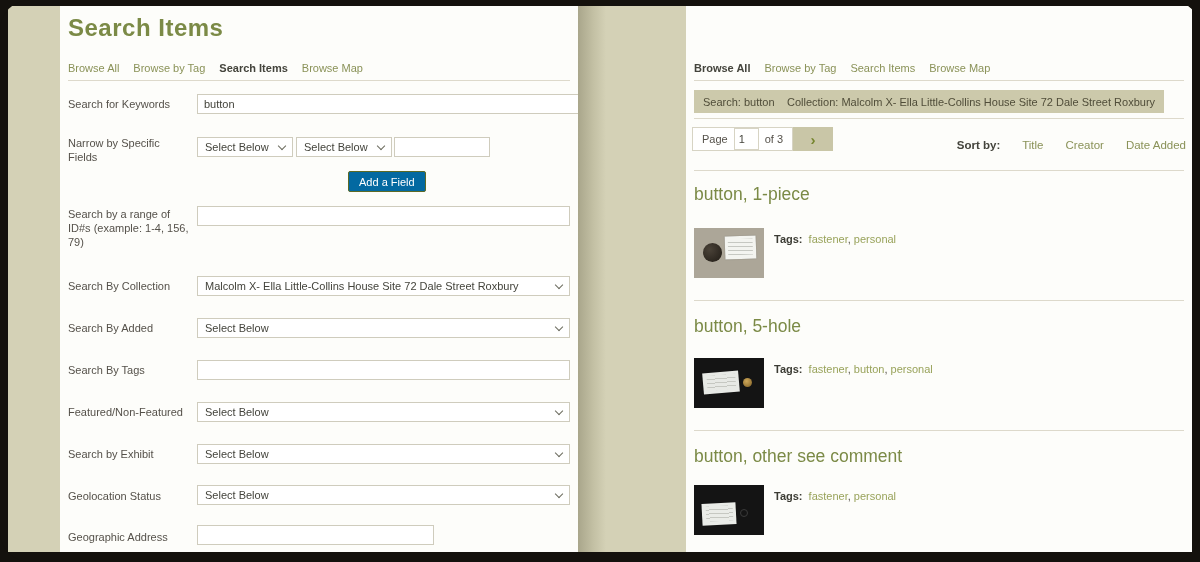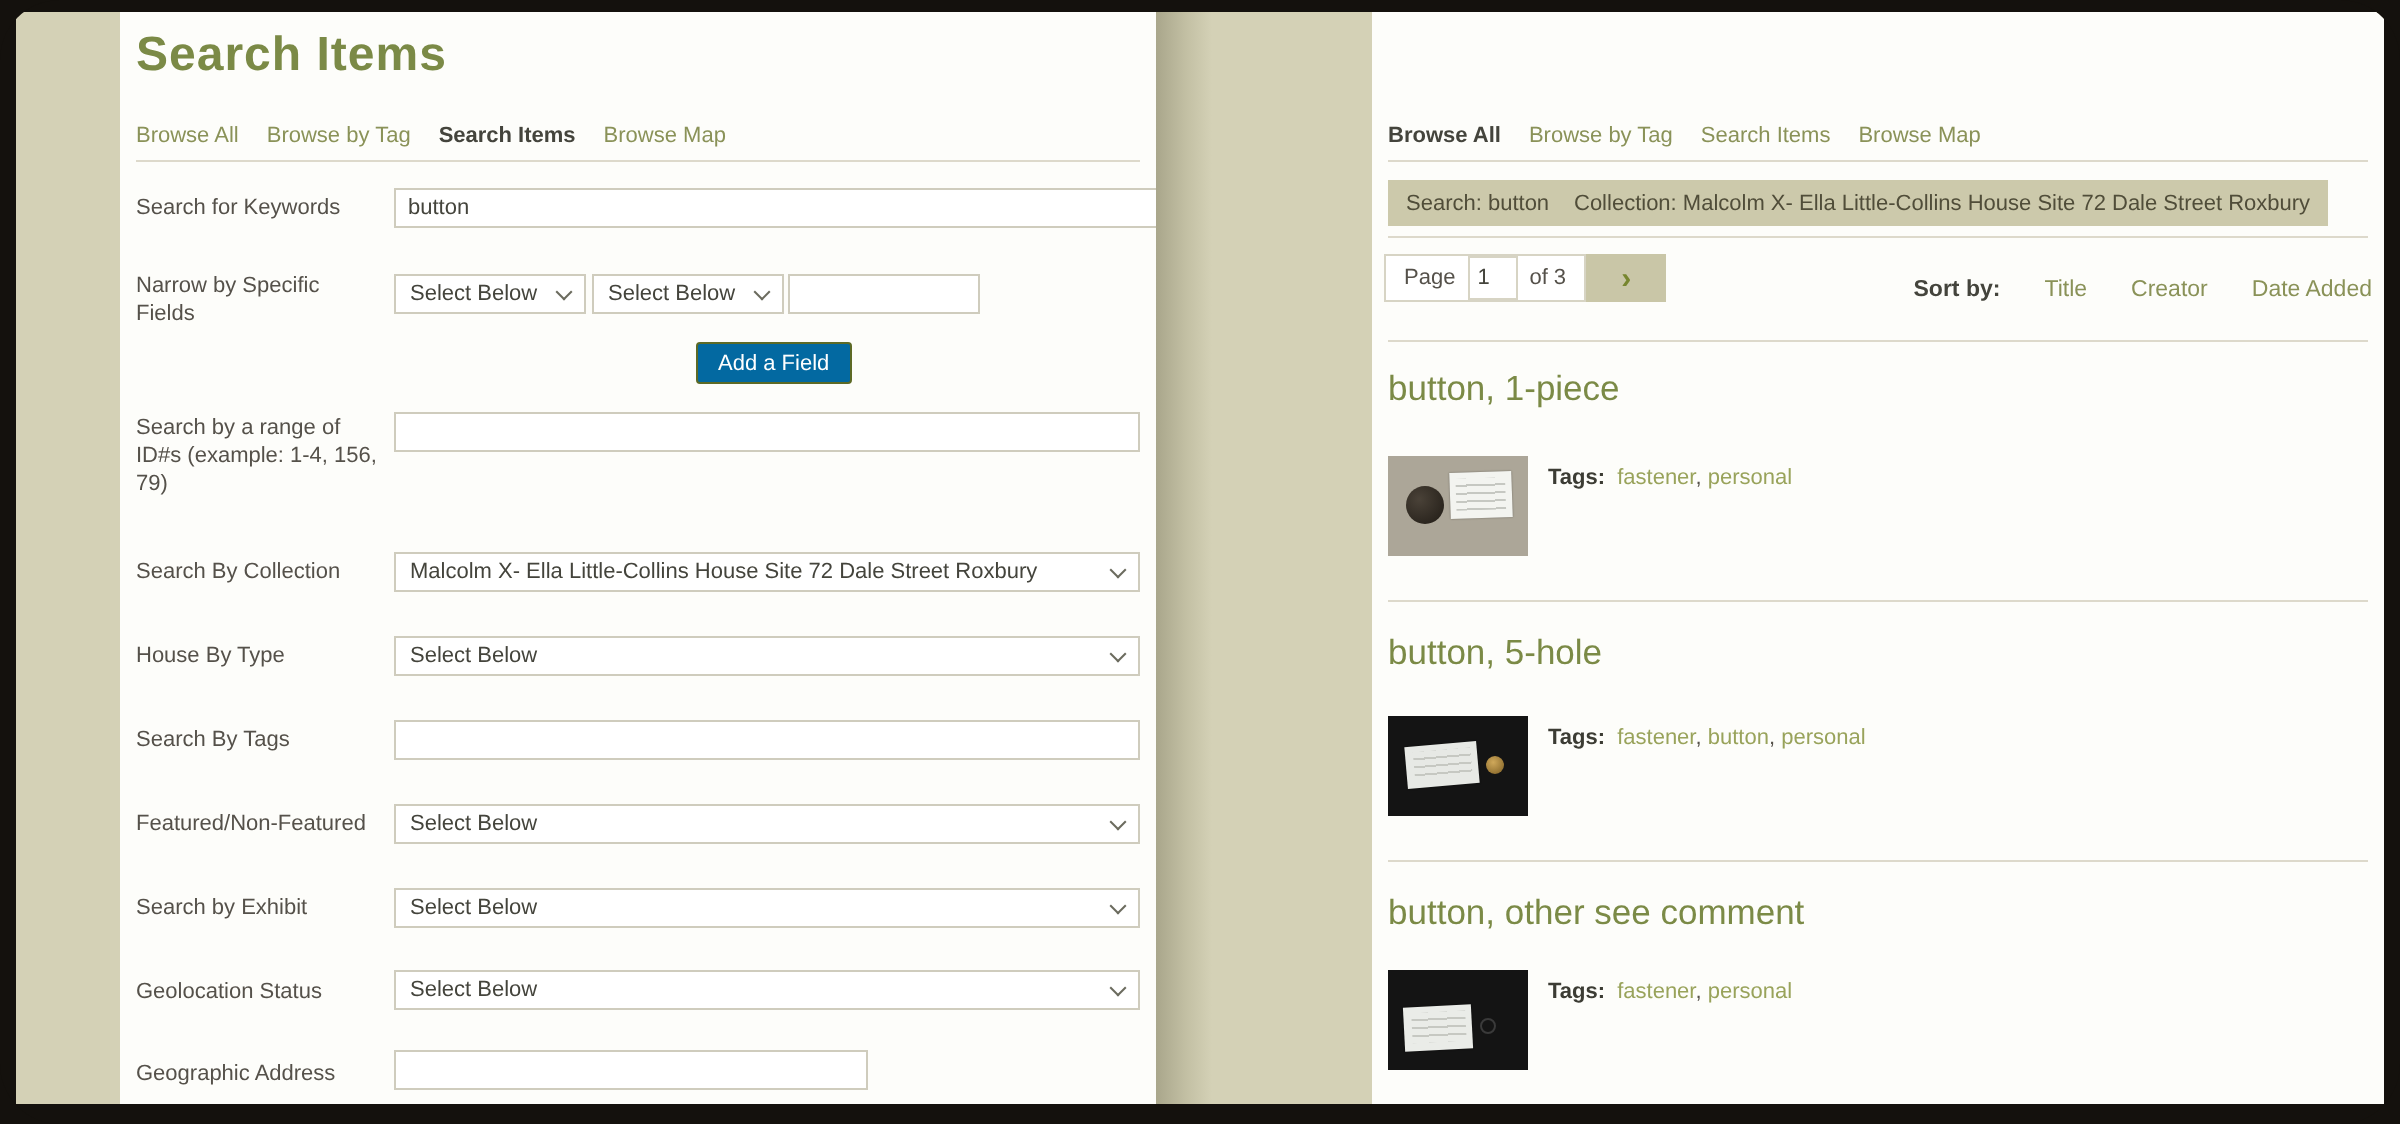--- a/index.html
+++ b/index.html
@@ -102,21 +102,21 @@
 
       <div class="lbl" style="top:201px">Search by a range of ID#s (example: 1-4, 156, 79)</div>
       <input class="tinput" style="left: 137px; top: 200px; width: 373px;">
 
       <div class="lbl" style="top:273px">Search By Collection</div>
       <div class="fake-select" style="left:137px; top:270px; width:373px">
         <span>Malcolm X- Ella Little-Collins House Site 72 Dale Street Roxbury</span>
         <span class="chev"></span>
       </div>
 
-      <div class="lbl" style="top:315px">House By Type</div>
+      <div class="lbl" style="top:315px">Search By Added</div>
       <div class="fake-select" style="left:137px; top:312px; width:373px">
         <span>Select Below</span>
         <span class="chev"></span>
       </div>
 
       <div class="lbl" style="top:357px">Search By Tags</div>
       <input class="tinput" style="left: 137px; top: 354px; width: 373px;">
 
       <div class="lbl" style="top:399px">Featured/Non-Featured</div>
       <div class="fake-select" style="left:137px; top:396px; width:373px">

